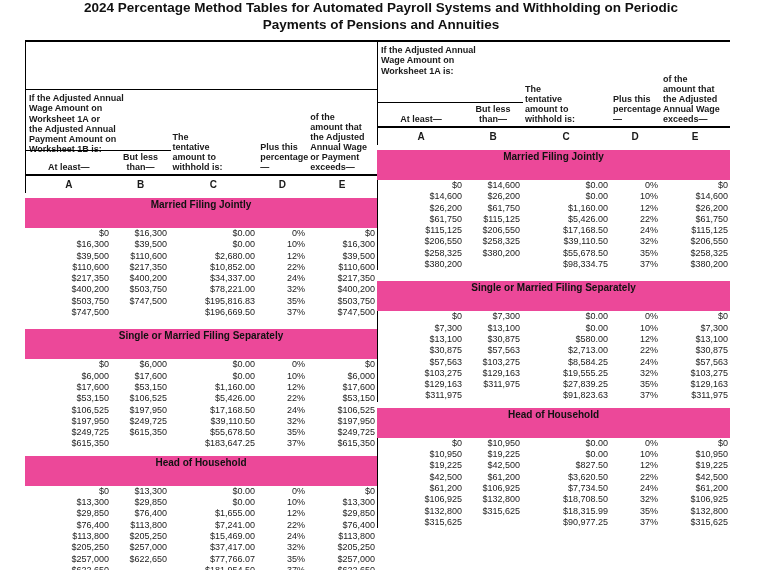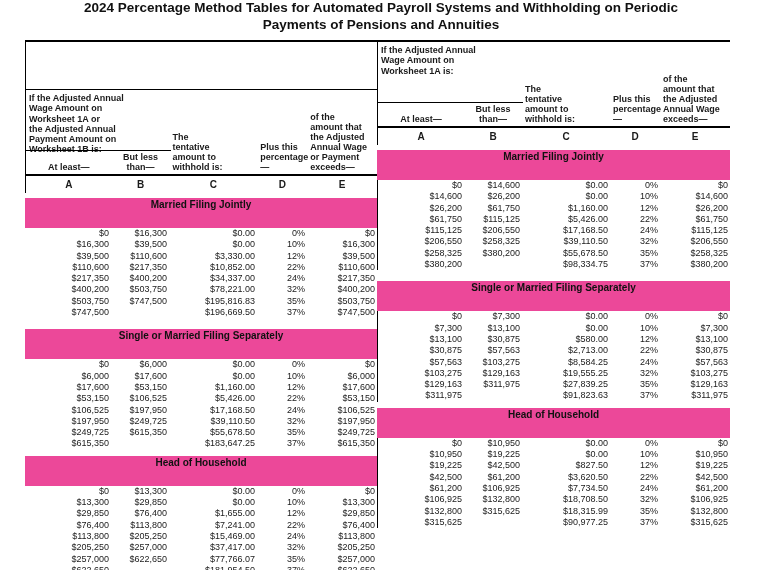--- a/index.html
+++ b/index.html
@@ -115,21 +115,21 @@
               <div class="row">
                 <div class="cell w0">$16,300</div>
                 <div class="cell w1">$39,500</div>
                 <div class="cell w2">$0.00</div>
                 <div class="cell w3">10%</div>
                 <div class="cell w4">$16,300</div>
               </div>
               <div class="row">
                 <div class="cell w0">$39,500</div>
                 <div class="cell w1">$110,600</div>
-                <div class="cell w2">$3,330.00</div>
+                <div class="cell w2">$2,680.00</div>
                 <div class="cell w3">12%</div>
                 <div class="cell w4">$39,500</div>
               </div>
               <div class="row">
                 <div class="cell w0">$110,600</div>
                 <div class="cell w1">$217,350</div>
                 <div class="cell w2">$10,852.00</div>
                 <div class="cell w3">22%</div>
                 <div class="cell w4">$110,600</div>
               </div>

